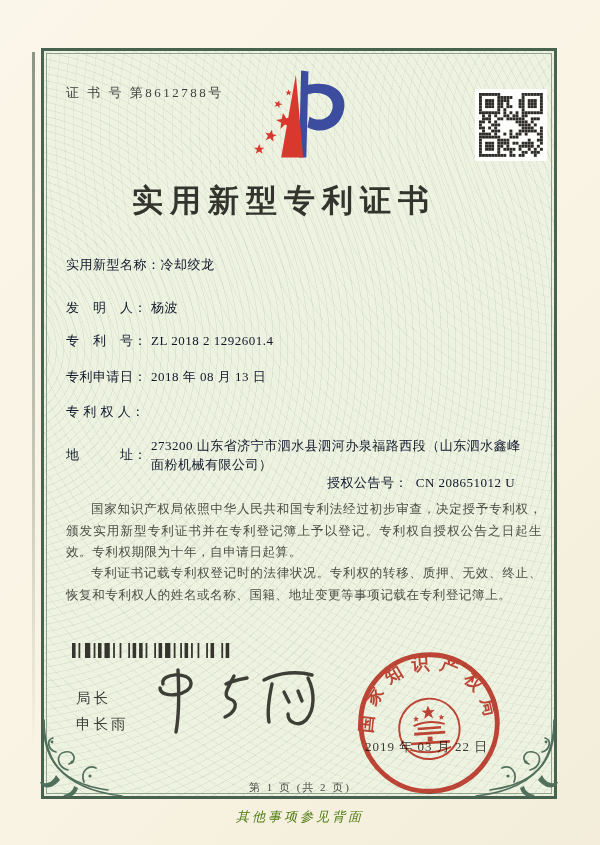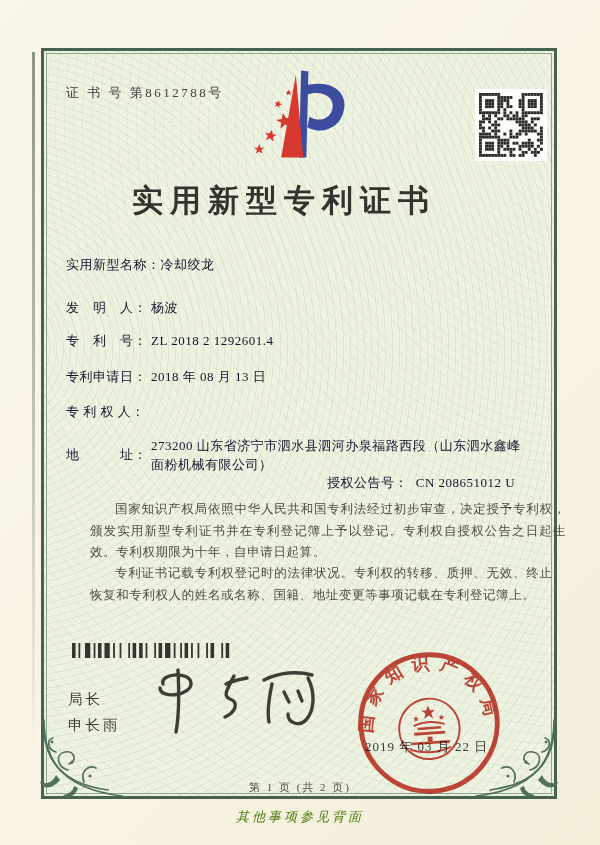--- a/index.html
+++ b/index.html
@@ -40,28 +40,28 @@
     letter-spacing:.5px; display:flex; align-items:center; }
   .row .lbl{ display:inline-block; min-width:85px; white-space:nowrap; }
   .row .val{ letter-spacing:.5px; }
   .r1{ top:256px; } .r2{ top:299px; } .r3{ top:332px; } .r4{ top:368px; }
   .r5{ top:403px;gap:19px; } .r6{ top:436px; } .r7{ top:474px; }
   .r6 .val{ display:inline-block; width:372px; line-height:19px; }
   .r7{ display:block; }
   .r7 .pair2{ position:absolute; left:261px; top:0; white-space:nowrap; }
 
   .para{ position:absolute; left:66px; width:476px; font-size:12.5px; line-height:21.5px;
-    color:#4c4d44; text-align:justify; text-indent:2em; letter-spacing:.6px;margin-left:24px; }
+    color:#4c4d44; text-align:justify; text-indent:2em; letter-spacing:.6px; }
   .p1{ top:499px; } .p2{ top:563px; }
 
   .barcode{ position:absolute; left:72px; top:643px; width:158px; height:15px; }
 
-  .signoff{ position:absolute; left:68px; top:686px; font-size:14.5px; color:#3d3e37;
+  .signoff{ position:absolute; left:76px; top:686px; font-size:14.5px; color:#3d3e37;
     letter-spacing:3px; line-height:26px;
-    font-family:Liberation Sans, sans-serif; }
+    font-family:Liberation Mono, monospace; }
   .signature{ position:absolute; left:146px; top:660px; width:190px; height:84px; }
 
   .seal{ position:absolute; left:351px; top:645px; width:156px; height:156px;
     mix-blend-mode:multiply; opacity:.9; }
   .seal-date{ position:absolute; left:365px; top:738px; font-size:13px; color:#3b3c35;
     letter-spacing:1px; z-index:0; }
 
   .page-info{ position:absolute; left:0; top:780px; width:600px; text-align:center;
     font-size:11px; color:#4c4d44; letter-spacing:2px; }
   .back-note{ position:absolute; left:0; top:808px; width:600px; text-align:center;

